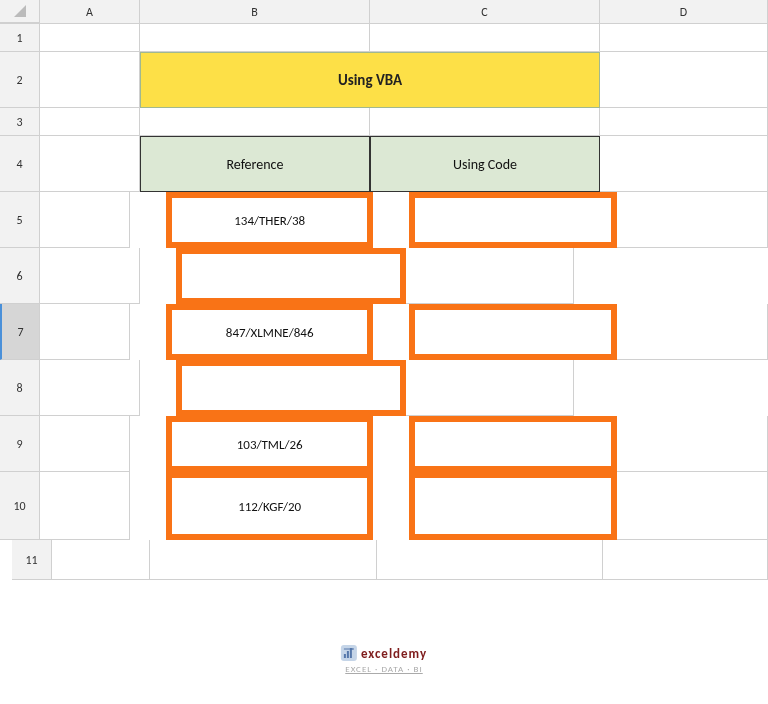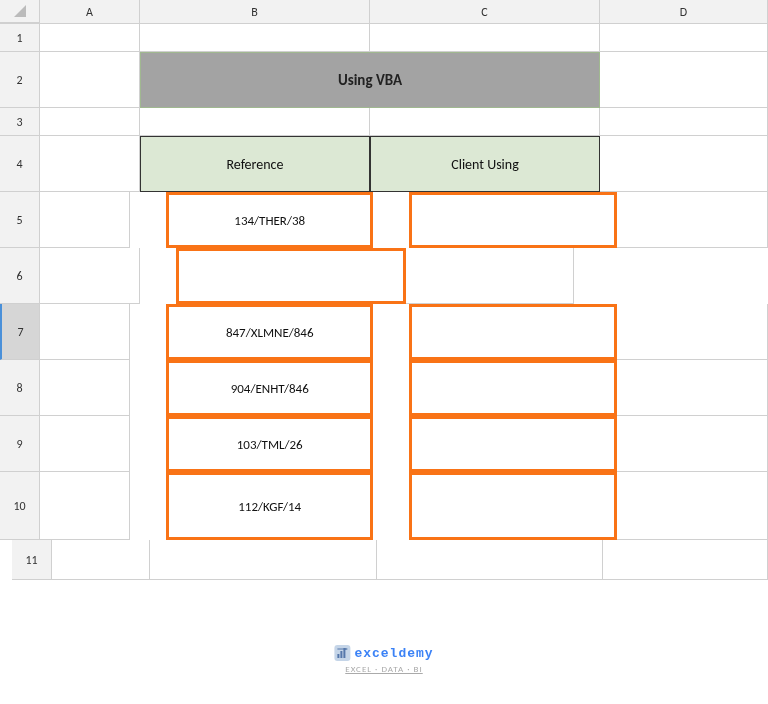--- a/index.html
+++ b/index.html
@@ -86,39 +86,39 @@
       border-right: 1px solid #d0d0d0;
       border-bottom: 1px solid #d0d0d0;
       display: flex;
       align-items: center;
       justify-content: center;
       font-size: 13px;
     }
 
     
     .title-cell {
-      background: #a3a3a3;
+      background: #fde047;
       border: 1px solid #a0b890;
       font-weight: bold;
       font-size: 15px;
       color: #222;
     }
 
     
     .table-header-cell {
       background: #dce8d4;
       border: 1px solid #333;
       font-weight: normal;
       font-size: 14px;
       color: #111;
     }
 
     
     .table-data-cell {
-      border: 3px solid #f97316;
+      border: 6px solid #f97316;
       font-size: 13px;
       color: #111;
       background: #fff;
       margin-left: 36px;
     }
 
     .empty-cell {
       background: #fff;
     }
 
@@ -150,23 +150,22 @@
       display: flex;
       align-items: center;
       justify-content: center;
       font-size: 9px;
       color: #5577aa;
     }
 
     .watermark-brand {
       font-size: 13px;
       font-weight: bold;
-      color: #3b82f6;
+      color: #7f1d1d;
       letter-spacing: 1px;
-      font-family: Liberation Mono, monospace;
     }
 
     .watermark-sub {
       font-size: 9px;
       color: #aaa;
       letter-spacing: 1px;
       text-decoration: underline;
     }
 
     
@@ -219,21 +218,21 @@
     <div class="cell col-a empty-cell"></div>
     <div class="cell col-b empty-cell"></div>
     <div class="cell col-c empty-cell"></div>
     <div class="cell col-d empty-cell"></div>
   </div>
 
   <div class="grid-row row-4">
     <div class="row-header">4</div>
     <div class="cell col-a empty-cell"></div>
     <div class="cell col-b table-header-cell">Reference</div>
-    <div class="cell col-c table-header-cell">Client Using</div>
+    <div class="cell col-c table-header-cell">Using Code</div>
     <div class="cell col-d empty-cell"></div>
   </div>
 
   <div class="grid-row row-5">
     <div class="row-header">5</div>
     <div class="cell col-a empty-cell"></div>
     <div class="cell col-b table-data-cell">134/THER/38</div>
     <div class="cell col-c table-data-cell"></div>
     <div class="cell col-d empty-cell"></div>
   </div>
@@ -249,37 +248,36 @@
     <div class="row-header active">7</div>
     <div class="cell col-a empty-cell"></div>
     <div class="cell col-b table-data-cell">847/XLMNE/846</div>
     <div class="cell col-c table-data-cell"></div>
     <div class="cell col-d empty-cell"></div>
   </div>
 
   <div class="grid-row row-8">
     <div class="row-header">8</div>
     <div class="cell col-a empty-cell"></div>
-    <div class="cell col-b table-data-cell">904/ENHT/846</div>
     <div class="cell col-c table-data-cell"></div>
     <div class="cell col-d empty-cell"></div>
   </div>
 
   <div class="grid-row row-9">
     <div class="row-header">9</div>
     <div class="cell col-a empty-cell"></div>
     <div class="cell col-b table-data-cell">103/TML/26</div>
     <div class="cell col-c table-data-cell"></div>
     <div class="cell col-d empty-cell"></div>
   </div>
 
   <div class="grid-row row-10">
     <div class="row-header">10</div>
     <div class="cell col-a empty-cell"></div>
-    <div class="cell col-b table-data-cell">112/KGF/14</div>
+    <div class="cell col-b table-data-cell">112/KGF/20</div>
     <div class="cell col-c table-data-cell"></div>
     <div class="cell col-d empty-cell"></div>
   </div>
 
   <div class="grid-row row-11">
     <div class="row-header">11</div>
     <div class="cell col-a empty-cell"></div>
     <div class="cell col-b empty-cell"></div>
     <div class="cell col-c empty-cell"></div>
     <div class="cell col-d empty-cell"></div>

